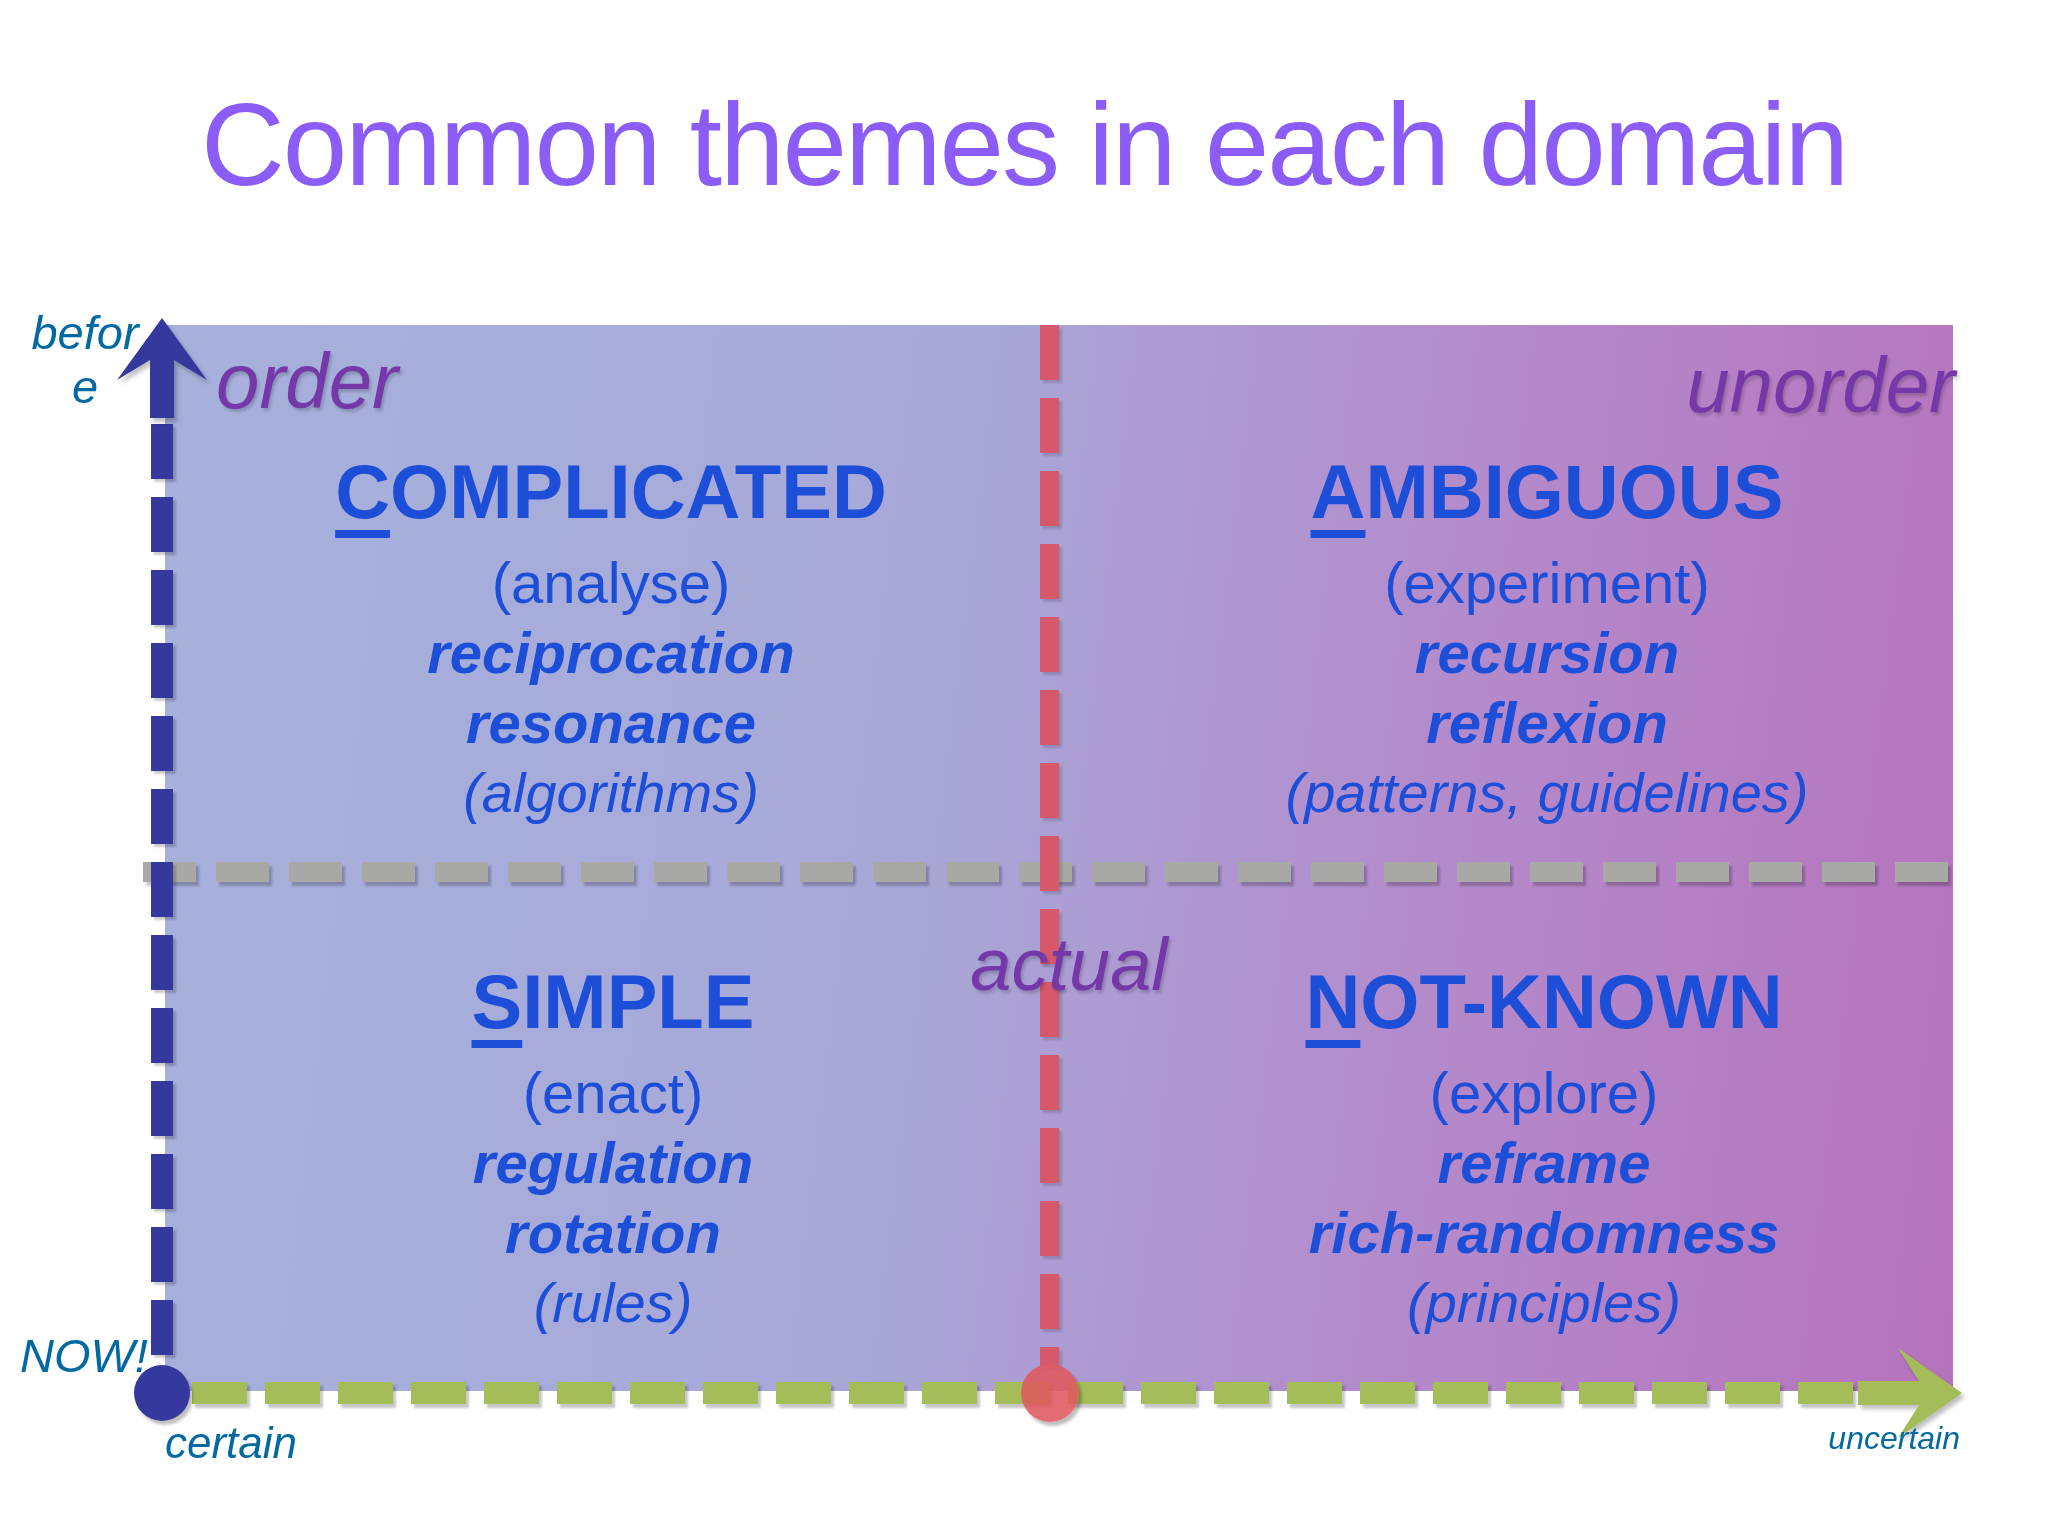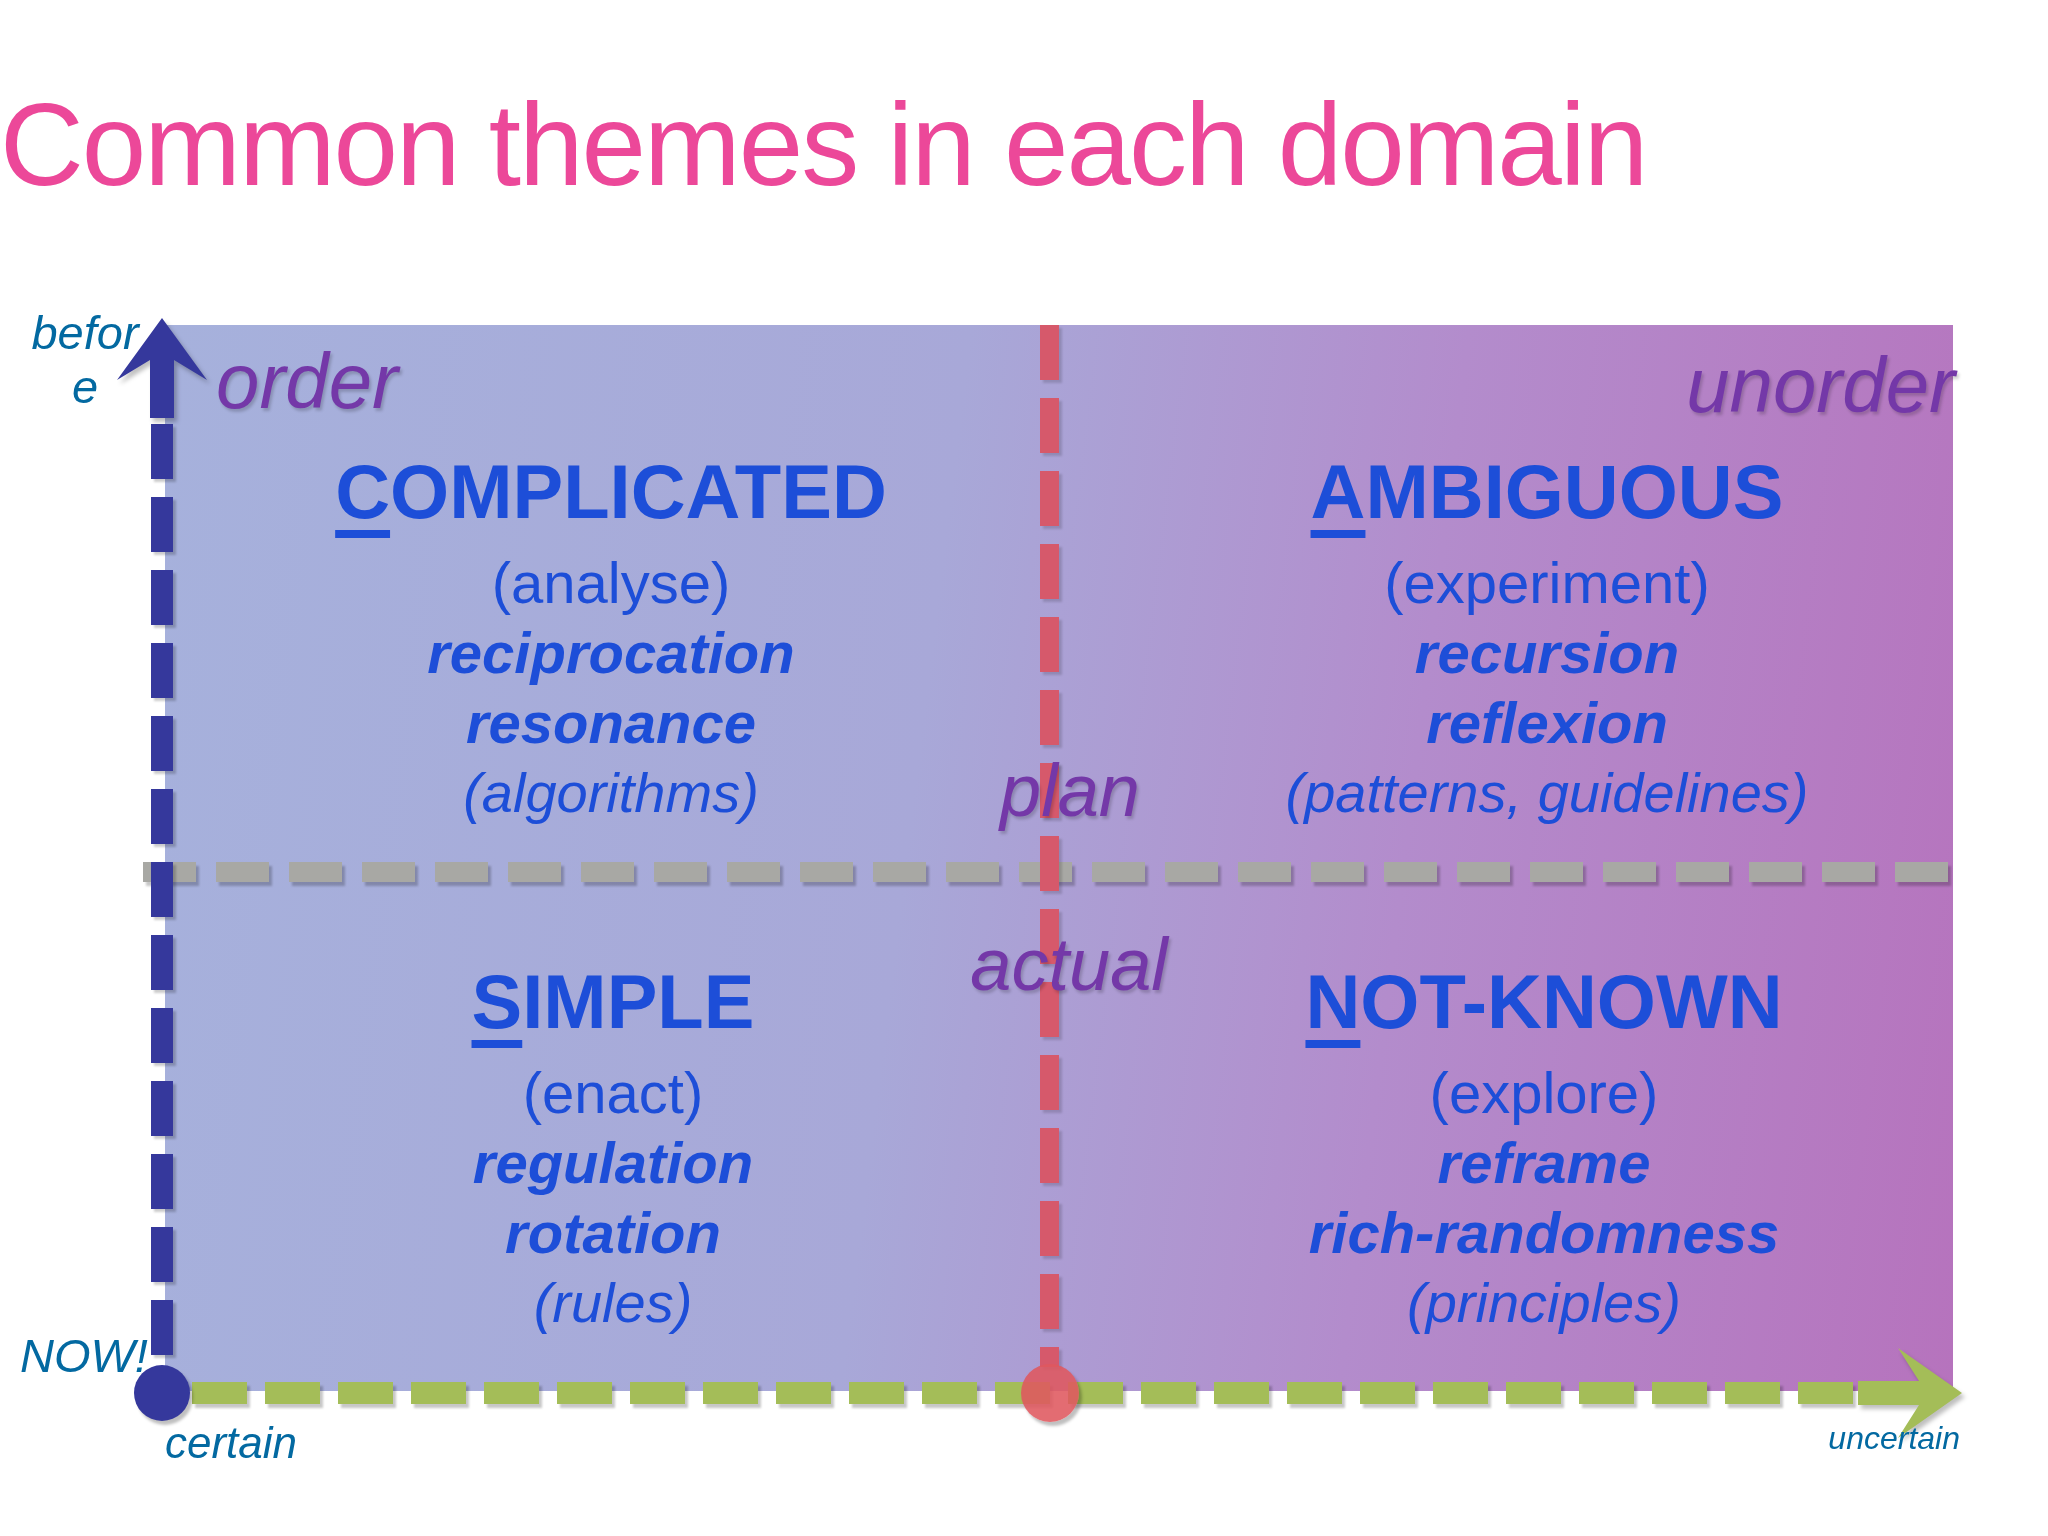--- a/index.html
+++ b/index.html
@@ -15,24 +15,24 @@
     background: #ffffff;
     overflow: hidden;
   }
 
   
   .slide-title {
     position: absolute;
     left: 0;
     top: 78px;
     width: 2048px;
-    text-align: left;
+    text-align: center;
     font-size: 116px;
     font-weight: 400;
-    color: #ec4899;
+    color: #8b5cf6;
     letter-spacing: -2px;
     white-space: nowrap;
   }
 
   
   .panel {
     position: absolute;
     left: 165px;
     top: 325px;
     width: 1788px;
@@ -206,21 +206,20 @@
   <svg id="green-arrow-head" class="arrow-svg" width="104" height="90" viewBox="0 0 104 90">
     <polygon points="104,45 40,90 61,57 0,57 0,33 61,33 40,0" fill="#a4bd58"></polygon>
   </svg>
 
   <div class="dot dot-blue"></div>
   <div class="dot dot-red"></div>
 
   <div id="label-order" class="region-label">order</div>
   <div id="label-unorder" class="region-label">unorder</div>
 
-  <div id="label-plan" class="divider-label">plan</div>
   <div id="label-actual" class="divider-label">actual</div>
 
   <div id="label-before" class="axis-label">
     <span>befor</span><br>
     <span>e</span>
   </div>
   <div id="label-now" class="axis-label">NOW!</div>
   <div id="label-certain" class="axis-label">certain</div>
   <div id="label-uncertain" class="axis-label">uncertain</div>
 

